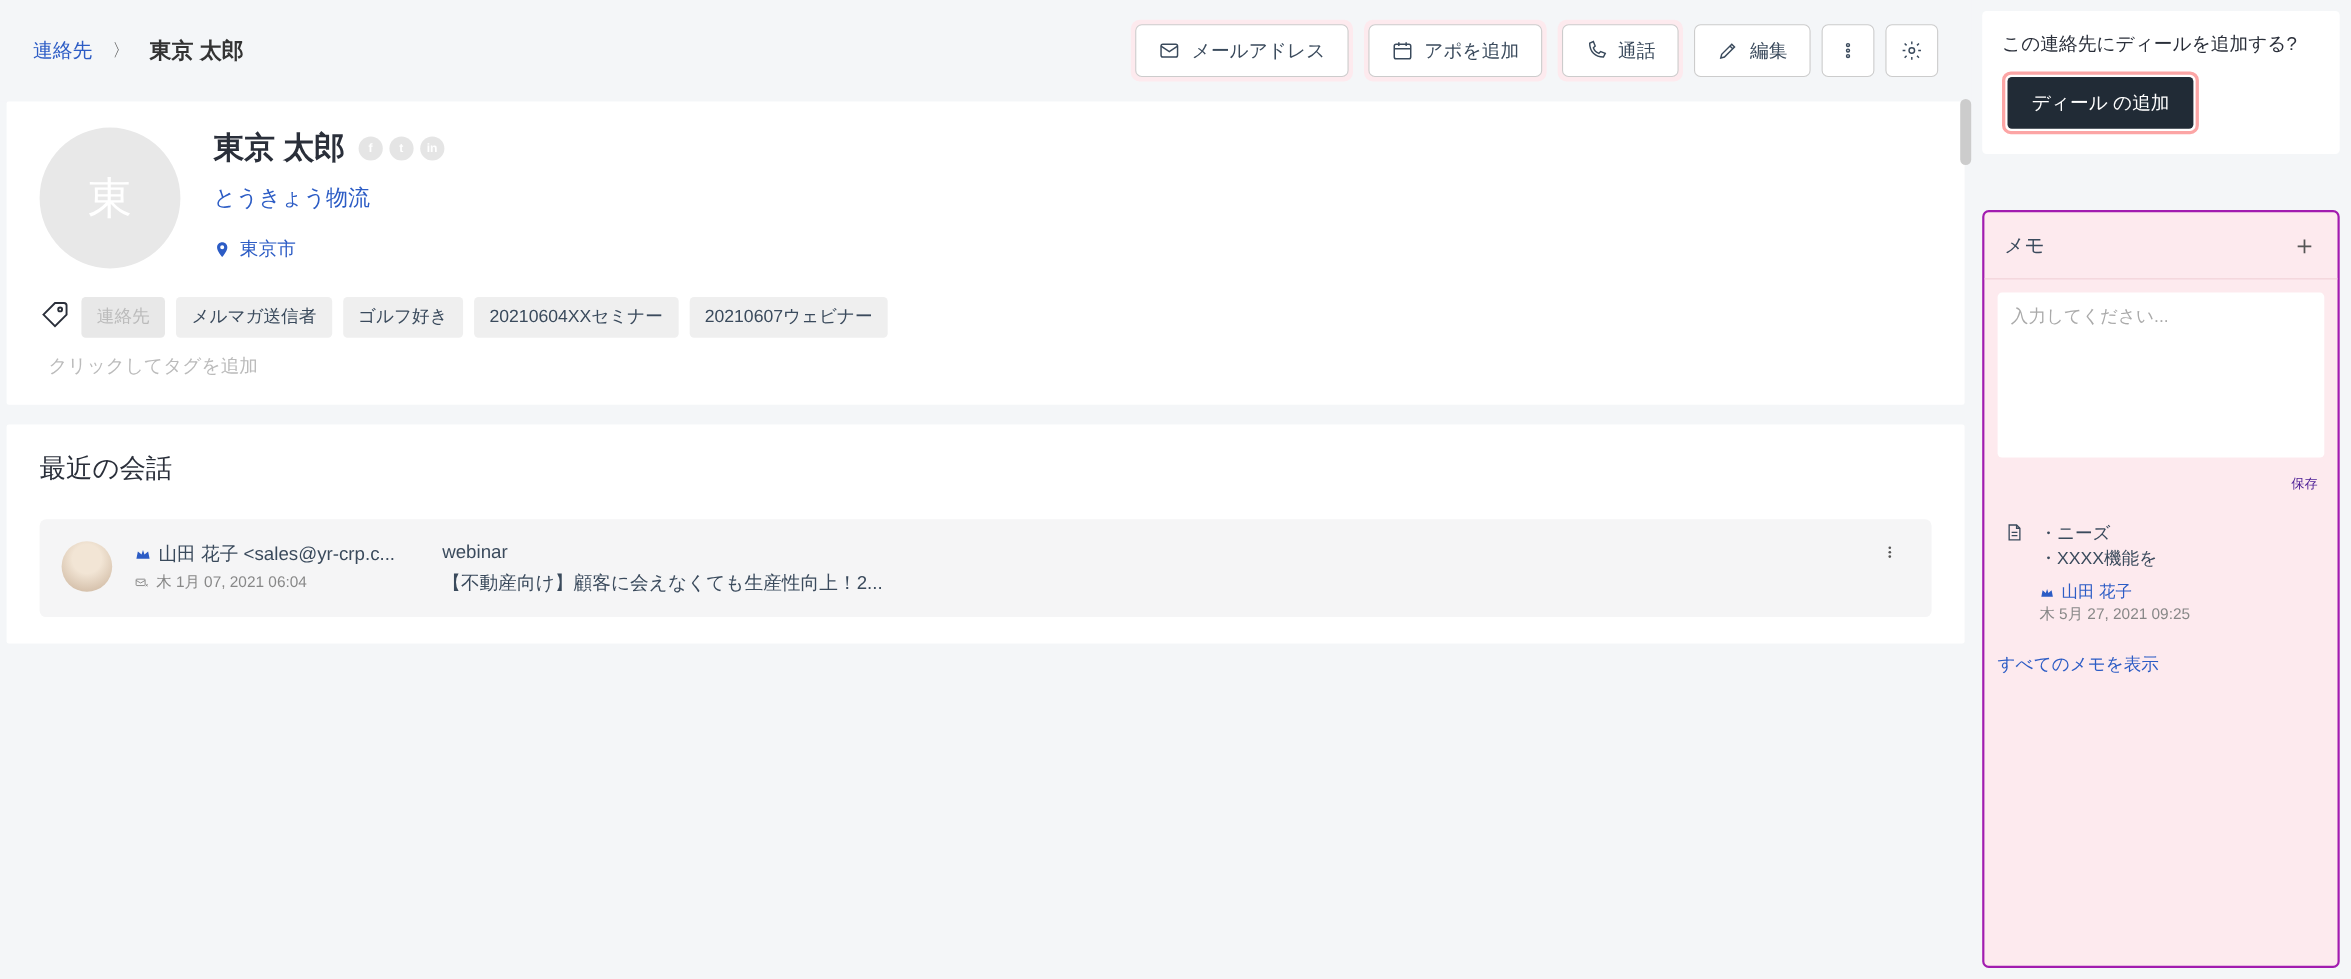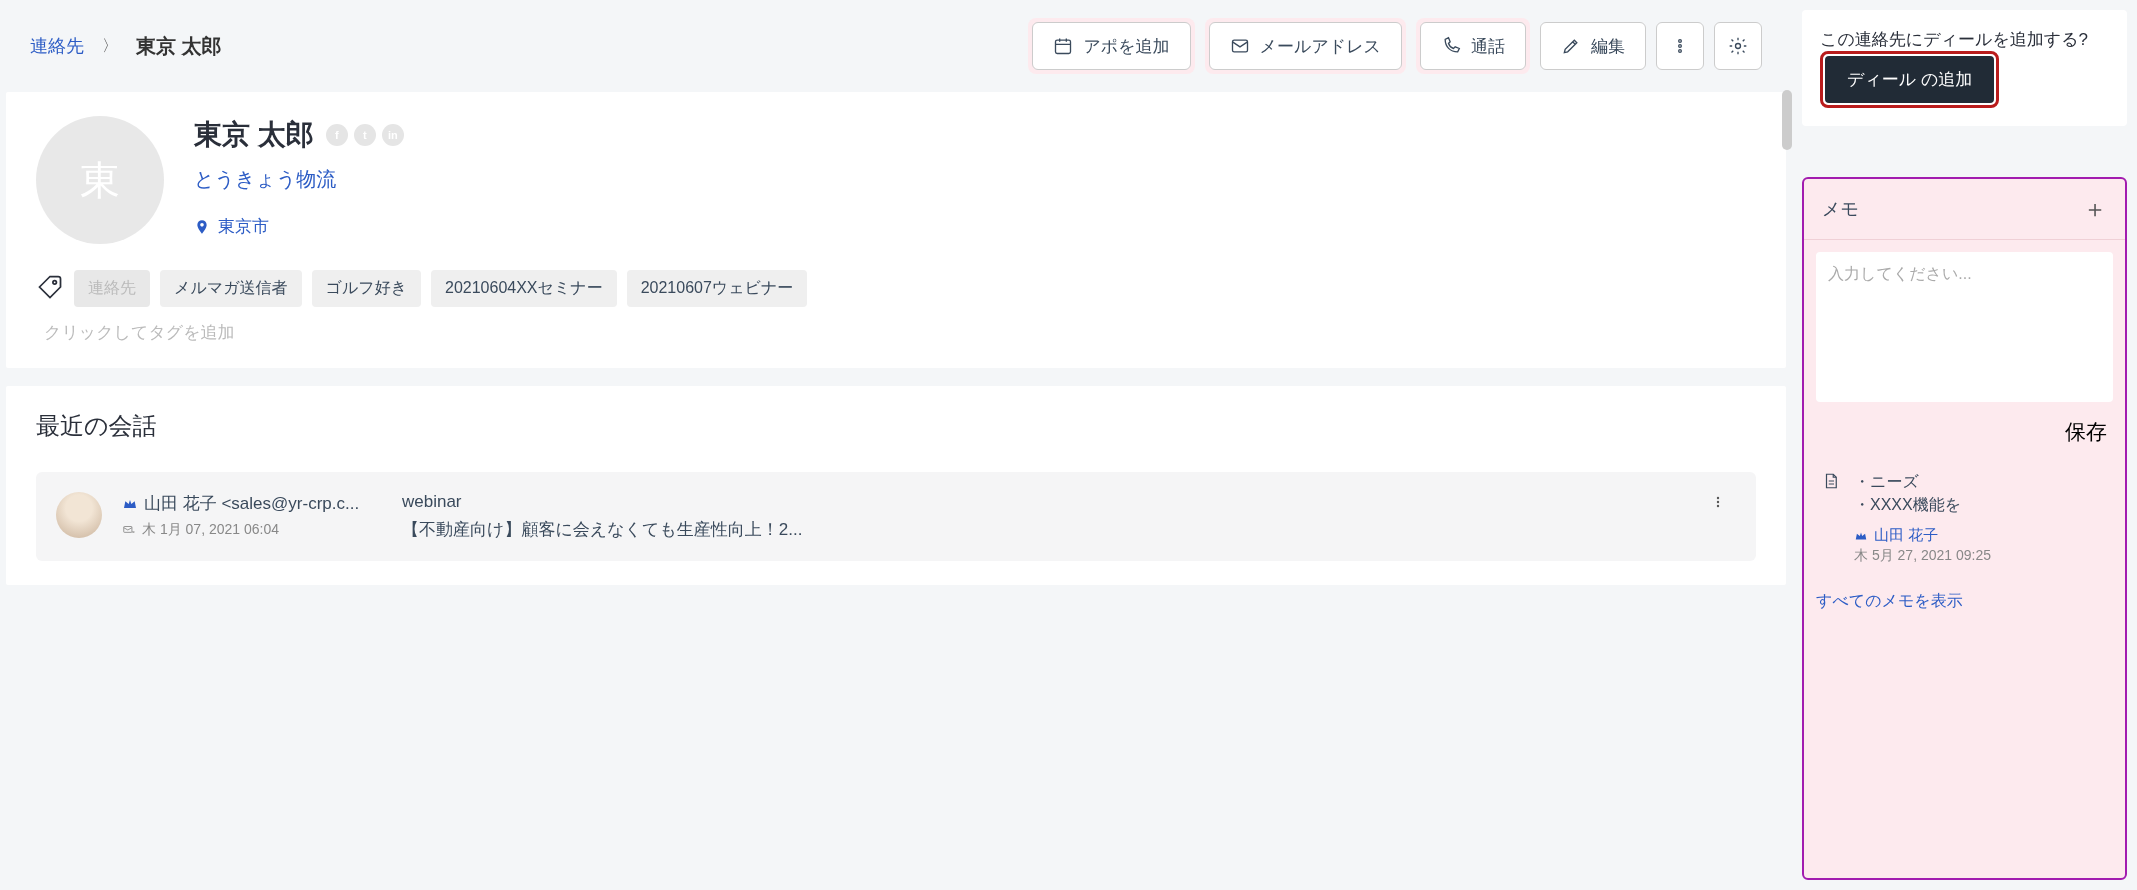--- a/index.html
+++ b/index.html
@@ -53,33 +53,33 @@
     .convo-from svg { width: 16px; height: 16px; fill: #2c5cc5; }
     .convo-date { display: flex; align-items: center; gap: 6px; font-size: 14px; color: #888; }
     .convo-date svg { width: 14px; height: 14px; stroke: #888; fill: none; stroke-width: 1.5; }
     .convo-body { flex: 1; min-width: 0; }
     .convo-subject { font-size: 17px; color: #3a4a5c; margin-bottom: 6px; }
     .convo-snippet { font-size: 17px; color: #3a4a5c; white-space: nowrap; overflow: hidden; text-overflow: ellipsis; }
     .convo-more { padding: 0 10px; }
 
     
     .panel { background: #fff; border-radius: 4px; padding: 18px; }
-    .deal-prompt { font-size: 17px; color: #2a2f3a; }
+    .deal-prompt { font-size: 17px; color: #2a2f3a; margin-bottom: 14px; }
     .btn-dark { background: #212b36; color: #fff; border: none; padding: 12px 22px; border-radius: 4px; font-size: 17px; cursor: pointer; }
-    .highlight-wrap { border: 3px solid #b91c1c; border-radius: 8px; display: inline-block; padding: 2px; }
+    .highlight-wrap { border: 3px solid #fca5a5; border-radius: 8px; display: inline-block; padding: 2px; }
 
     .memo-panel { background: #fdeaee; border-radius: 6px; padding: 0; flex: 1; display: flex; flex-direction: column; border: 2px solid #a21caf; margin-top: 39px; }
     .memo-header { display: flex; justify-content: space-between; align-items: center; padding: 14px 18px; border-bottom: 1px solid #f0d0d6; }
     .memo-title { font-size: 18px; color: #3a4a5c; }
     .memo-add { font-size: 24px; color: #555; cursor: pointer; font-weight: 300; }
     .memo-input { background: #fff; margin: 12px; border-radius: 4px; padding: 12px; min-height: 150px; display: flex; flex-direction: column; }
     .memo-input-field { border: none; outline: none; font-size: 16px; color: #333; width: 100%; flex: 1; resize: none; font-family: inherit; }
     .memo-input-field::placeholder { color: #aaa; }
     .memo-save-row { display: flex; justify-content: flex-end; padding: 4px 18px 12px; }
-    .memo-save { color: #000000; font-size: 21px; cursor: pointer; }
+    .memo-save { color: #4c1d95; font-size: 12px; cursor: pointer; }
 
     .memo-item { padding: 14px 18px; display: flex; gap: 14px; }
     .memo-item-icon svg { width: 18px; height: 18px; stroke: #3a4a5c; fill: none; stroke-width: 1.6; }
     .memo-item-body { flex: 1; font-size: 16px; color: #3a4a5c; }
     .memo-item-line { margin-bottom: 2px; }
     .memo-item-footer { margin-top: 10px; }
     .memo-author { display: flex; align-items: center; gap: 6px; font-size: 15px; color: #2c5cc5; }
     .memo-author svg { width: 14px; height: 14px; fill: #2c5cc5; }
     .memo-date { font-size: 14px; color: #888; margin-top: 2px; }
     .memo-footer { text-align: left; padding: 12px; color: #2c5cc5; font-size: 16px; cursor: pointer; }
@@ -96,33 +96,33 @@
     <div class="header">
       <div class="breadcrumb">
         <span class="breadcrumb-link">連絡先</span>
         <span class="breadcrumb-sep">〉</span>
         <span class="breadcrumb-current">東京 太郎</span>
       </div>
       <div class="header-actions">
         <span class="btn-highlight">
           <button class="btn">
             <svg viewBox="0 0 24 24">
+                <rect x="3" y="5" width="18" height="14" rx="2"></rect>
+                <path d="M3 7l9 6 9-6"></path>
+              </svg>
+            <span>メールアドレス</span>
+          </button>
+        </span>
+        <span class="btn-highlight">
+          <button class="btn">
+            <svg viewBox="0 0 24 24">
                 <rect x="3" y="5" width="18" height="16" rx="2"></rect>
                 <path d="M3 10h18M8 3v4M16 3v4"></path>
               </svg>
             <span>アポを追加</span>
-          </button>
-        </span>
-        <span class="btn-highlight">
-          <button class="btn">
-            <svg viewBox="0 0 24 24">
-                <rect x="3" y="5" width="18" height="14" rx="2"></rect>
-                <path d="M3 7l9 6 9-6"></path>
-              </svg>
-            <span>メールアドレス</span>
           </button>
         </span>
         <span class="btn-highlight">
           <button class="btn">
             <svg viewBox="0 0 24 24">
                 <path d="M5 4c0 9 6 15 15 15l2-4-5-2-2 2c-3-1-5-3-6-6l2-2-2-5-4 2z"></path>
               </svg>
             <span>通話</span>
           </button>
         </span>

